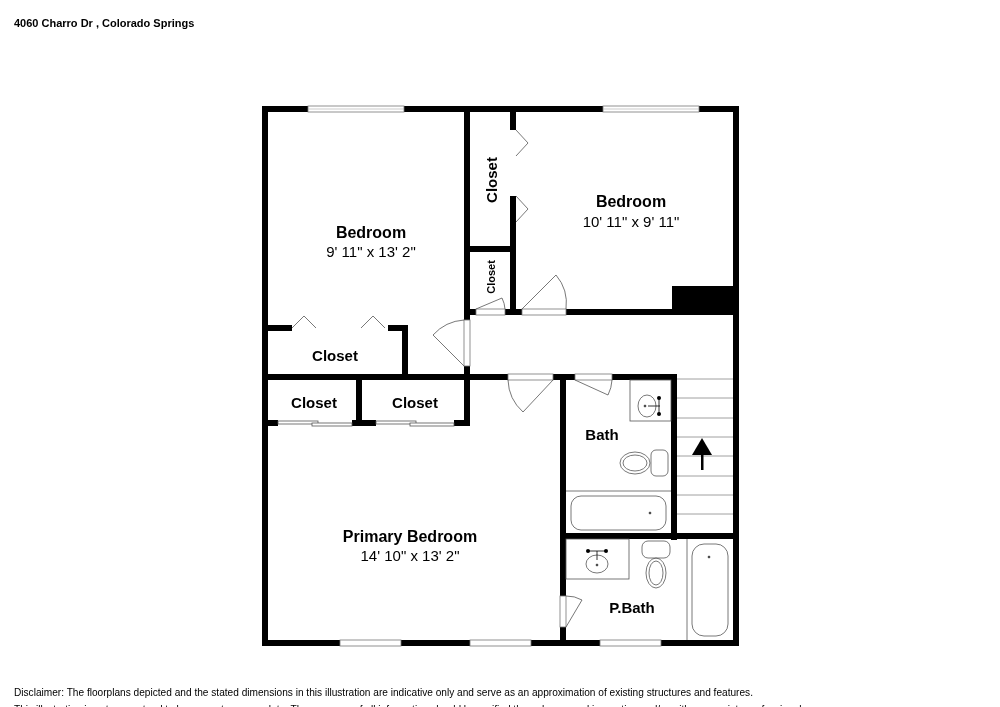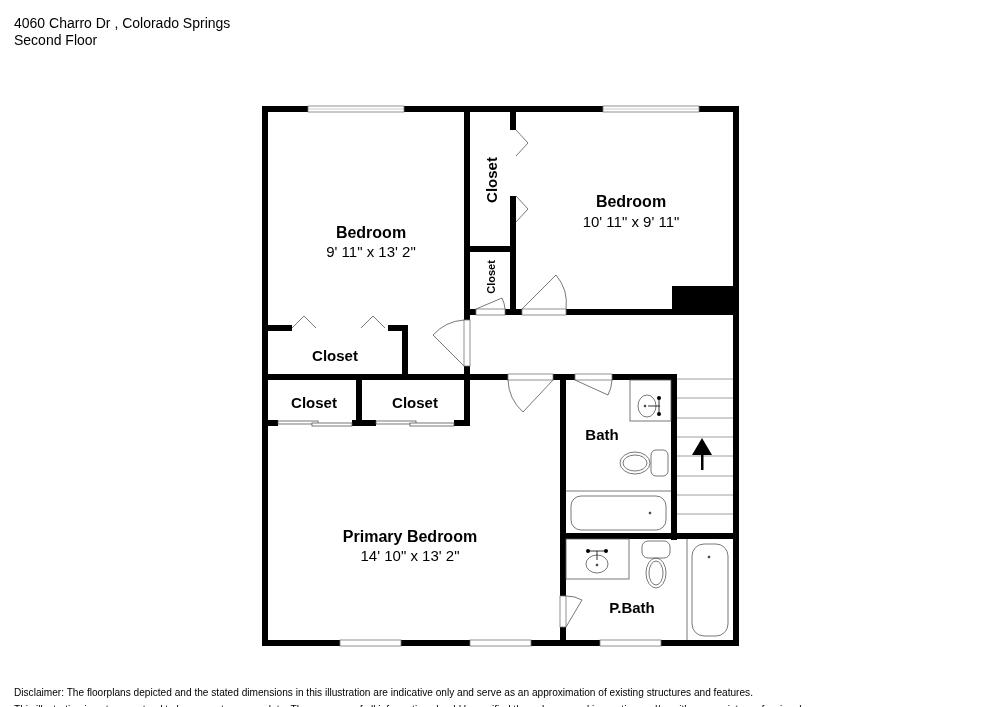--- a/index.html
+++ b/index.html
@@ -1,28 +1,27 @@
 <!DOCTYPE html>
 <html><head>
   <meta charset="utf-8">
   <style>
     html, body { margin: 0; padding: 0; background: #ffffff; }
     body { width: 1000px; height: 707px; position: relative; overflow: hidden; font-family: "Liberation Sans", sans-serif; color: #000; }
-    .header { position: absolute; left: 14px; top: 15px; font-size: 14px; line-height: 17px; }
+    .header { position: absolute; left: 14px; top: 15px; font-size: 11px; line-height: 17px; font-weight: bold; }
     .disclaimer { position: absolute; left: 14px; top: 684px; font-size: 11px; line-height: 17px; white-space: nowrap; transform: scaleX(0.92); transform-origin: left top; }
     svg.plan { position: absolute; left: 0; top: 0; }
     .lbl { font-family: "Liberation Sans", sans-serif; font-weight: bold; fill: #000; }
     .dim { font-family: "Liberation Sans", sans-serif; fill: #000; }
   </style>
 </head>
 <body>
 
 <div class="header">
   <div>4060 Charro Dr , Colorado Springs</div>
-  <div>Second Floor</div>
 </div>
 
 <svg class="plan" width="1000" height="707" viewBox="0 0 1000 707">
 
   <g fill="#000">
 
     <rect x="262" y="106" width="477" height="6"></rect>
 
     <rect x="262" y="106" width="6" height="540"></rect>
 

